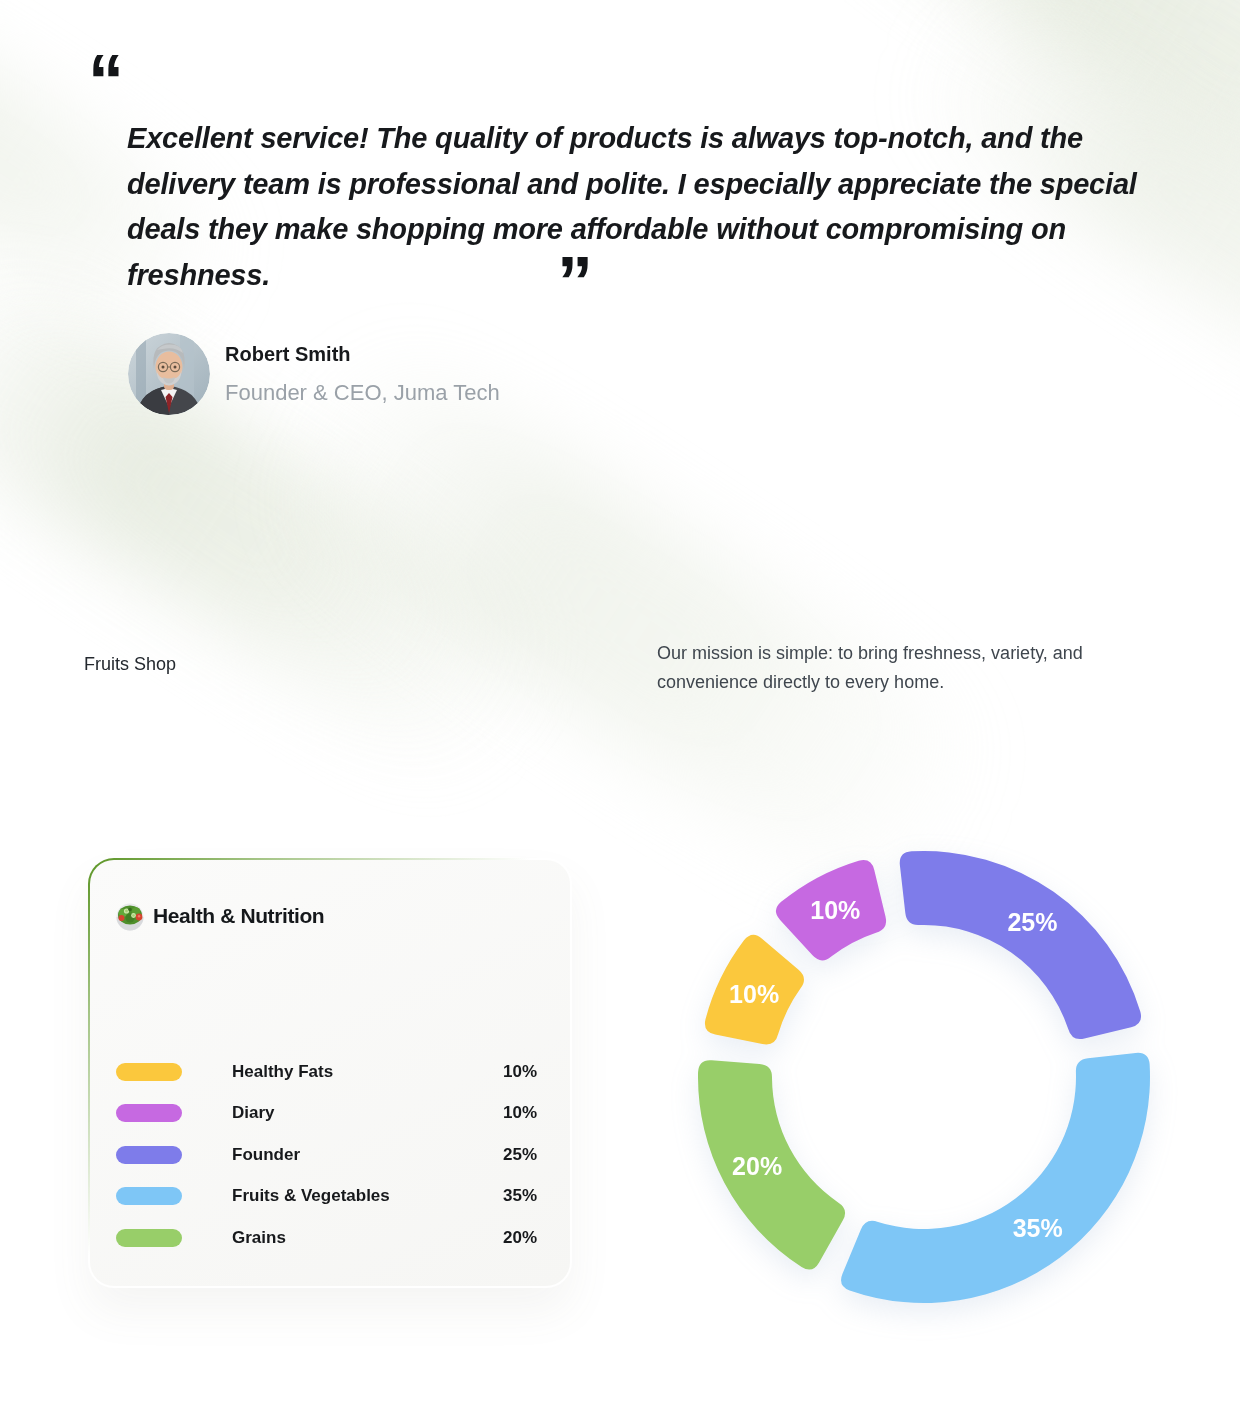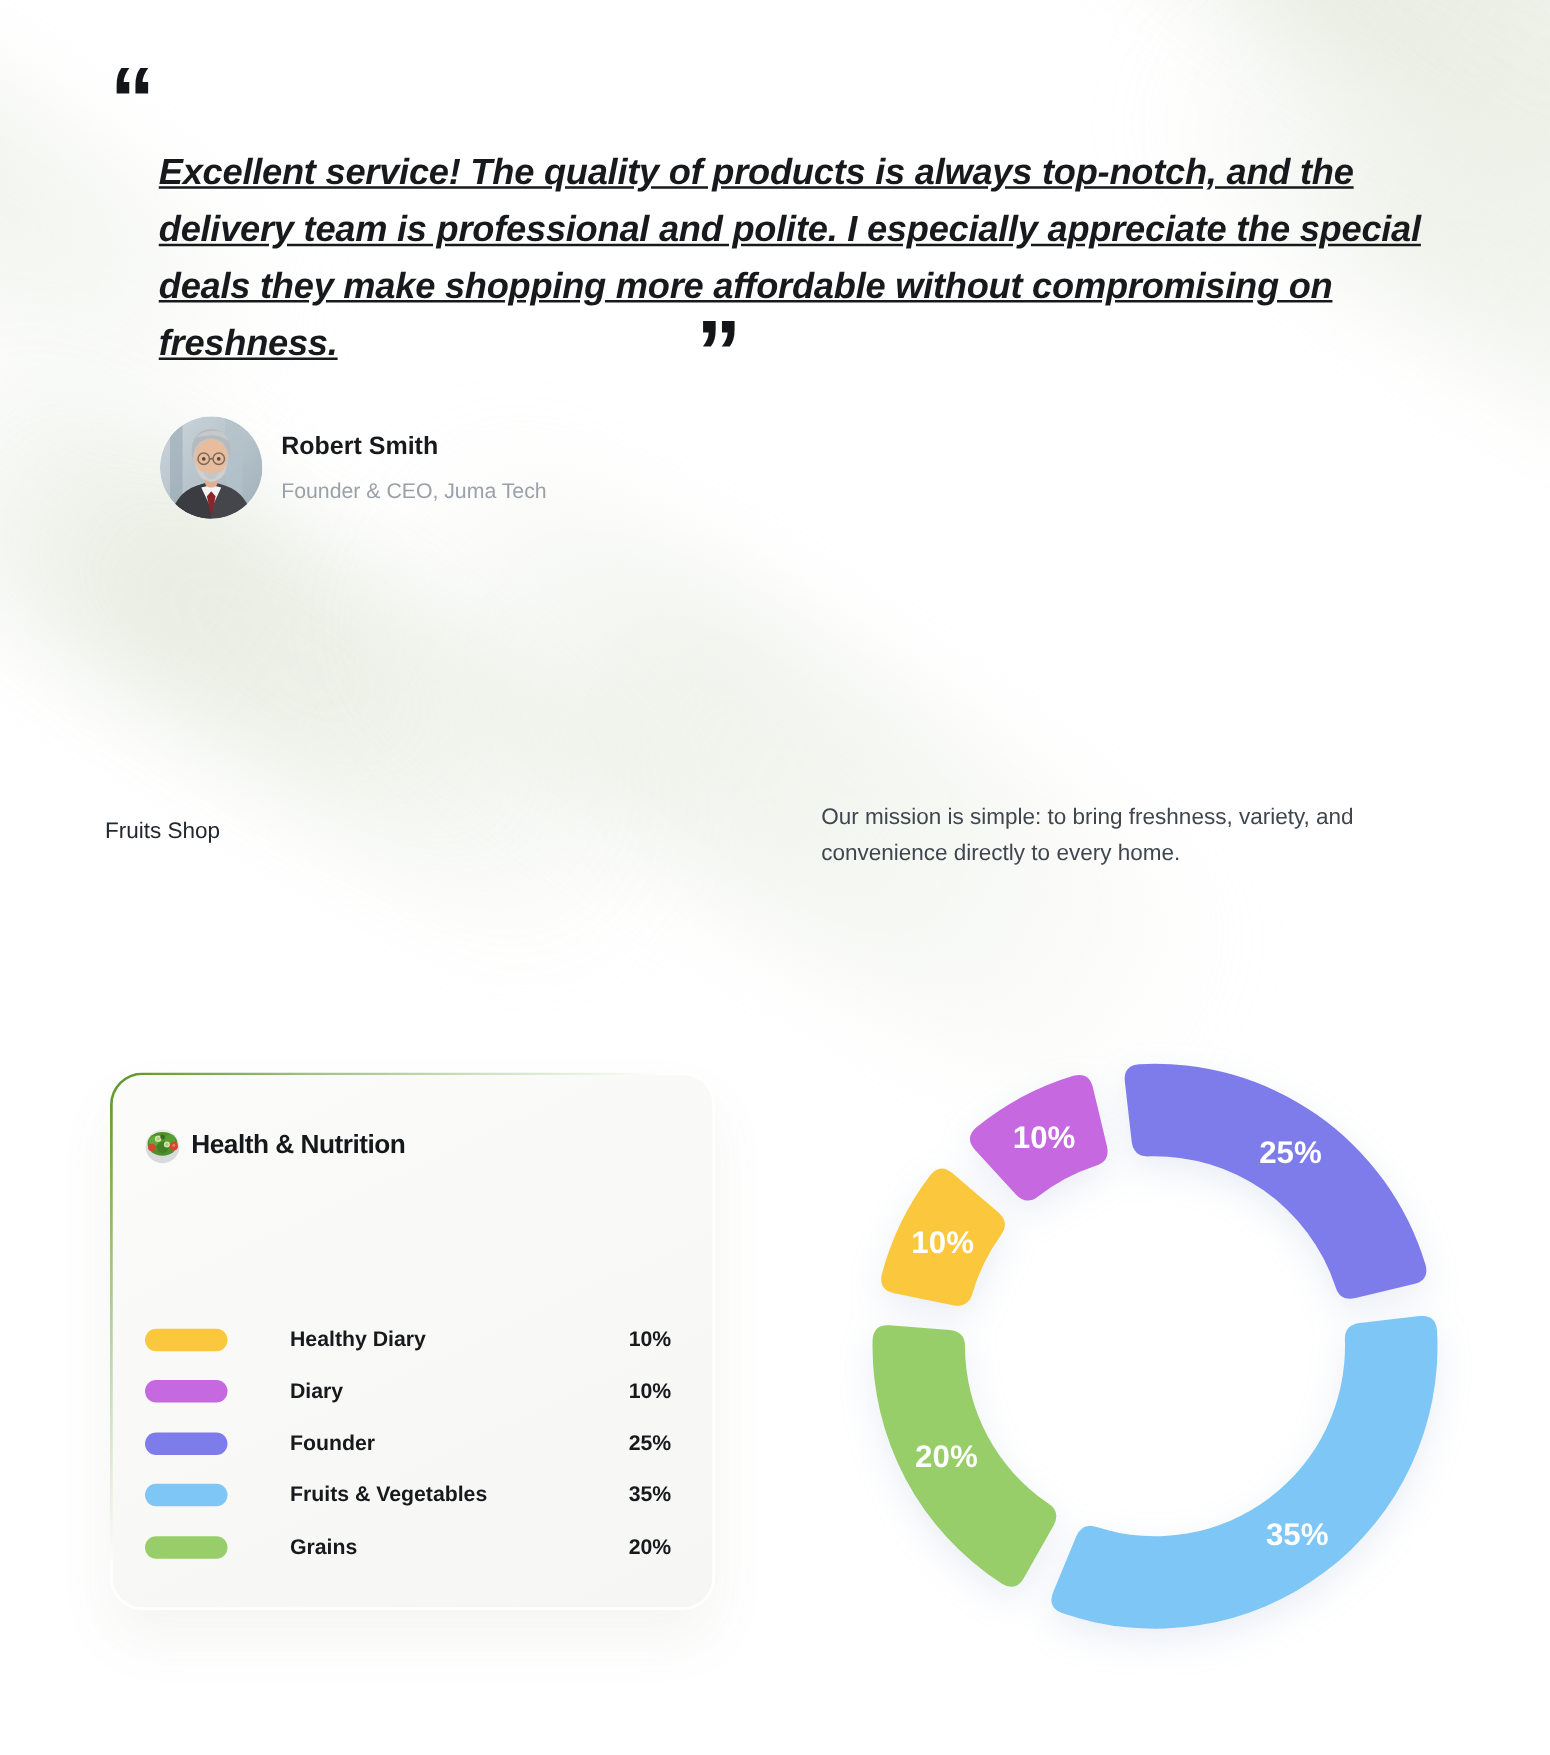--- a/index.html
+++ b/index.html
@@ -28,29 +28,29 @@
     letter-spacing:-2px;
   }
   .quote-close {
     position:absolute; left:557px; top:246px;
     font-size:72px; font-weight:900; line-height:1; color:#131518;
     letter-spacing:-2px;
   }
   .quote-text {
     position:absolute; left:127px; top:116px; width:1020px;
     font-size:29px; line-height:45.5px; font-style:italic; font-weight:700;
-    letter-spacing:-0.2px; color:#17191C;text-decoration:underline;
+    letter-spacing:-0.2px; color:#17191C;
   }
   .author { position:absolute; left:128px; top:333px; display:flex; align-items:center; }
   .avatar {
     width:82px; height:82px; border-radius:50%; overflow:hidden; flex:0 0 auto;
   }
   .author-meta { margin-left:15px; }
   .author-name { font-size:20px; font-weight:700; color:#17191C; }
-  .author-role { font-size:17px; color:#9AA1A8; margin-top:14px; }
+  .author-role { font-size:22px; color:#9AA1A8; margin-top:14px; }
 
   
   .about-label { position:absolute; left:84px; top:654px; font-size:18px; color:#23282E; }
   .mission {
     position:absolute; left:657px; top:639px; width:520px;
     font-size:18px; line-height:29px; color:#3F464E;
   }
 
   
   .card {
@@ -162,21 +162,21 @@
         <circle cx="19.5" cy="15.5" r="2.4" fill="#cde8a9"></circle>
         <circle cx="19.5" cy="15.5" r="1.3" fill="#a8d176"></circle>
         <circle cx="16" cy="9.5" r="1.8" fill="#356b1b"></circle>
       </svg>
       <div class="card-title">Health &amp; Nutrition</div>
     </div>
 
     <div class="legend">
       <div class="legend-row">
         <span class="legend-swatch" style="background-color: rgb(251, 200, 61);"></span>
-        <span class="legend-label">Healthy Diary</span>
+        <span class="legend-label">Healthy Fats</span>
         <span class="legend-value">10%</span>
       </div>
       <div class="legend-row">
         <span class="legend-swatch" style="background-color: rgb(198, 105, 225);"></span>
         <span class="legend-label">Diary</span>
         <span class="legend-value">10%</span>
       </div>
       <div class="legend-row">
         <span class="legend-swatch" style="background-color: rgb(126, 124, 234);"></span>
         <span class="legend-label">Founder</span>

